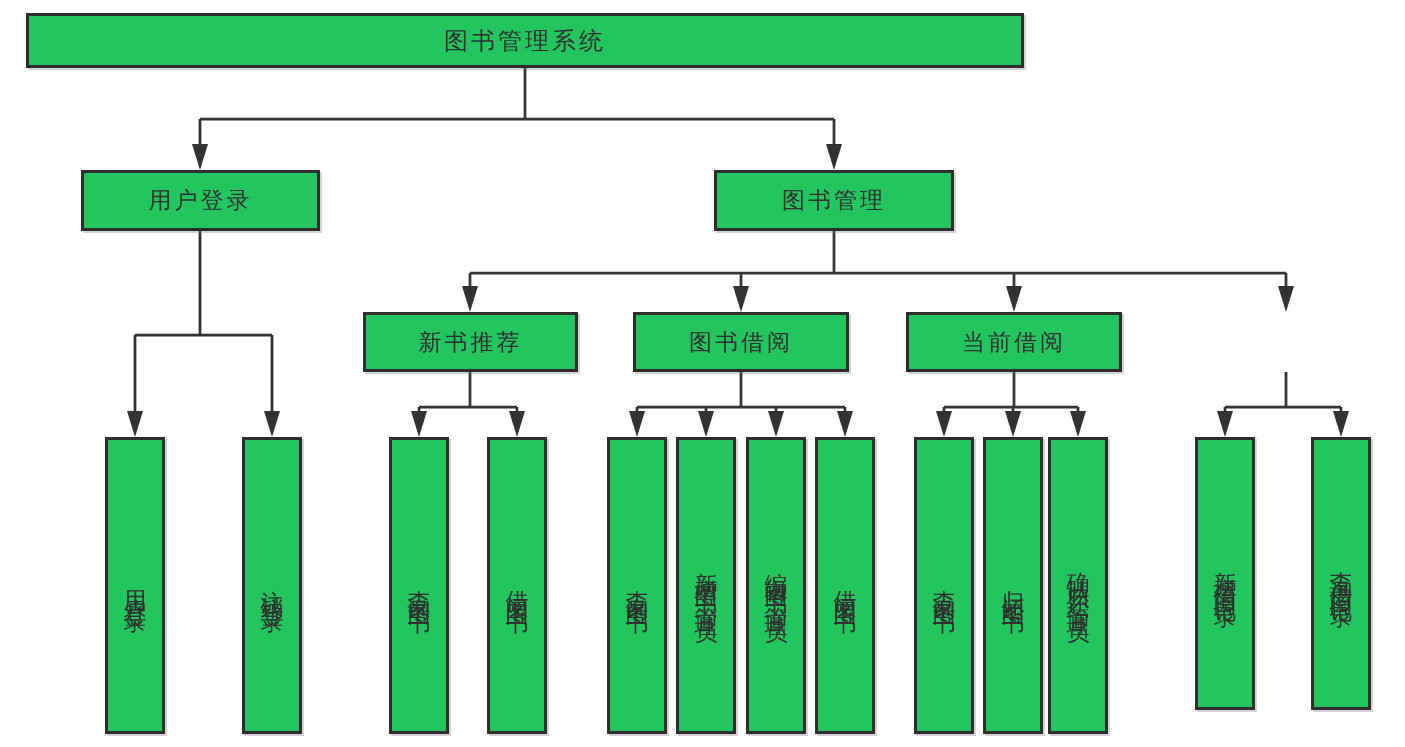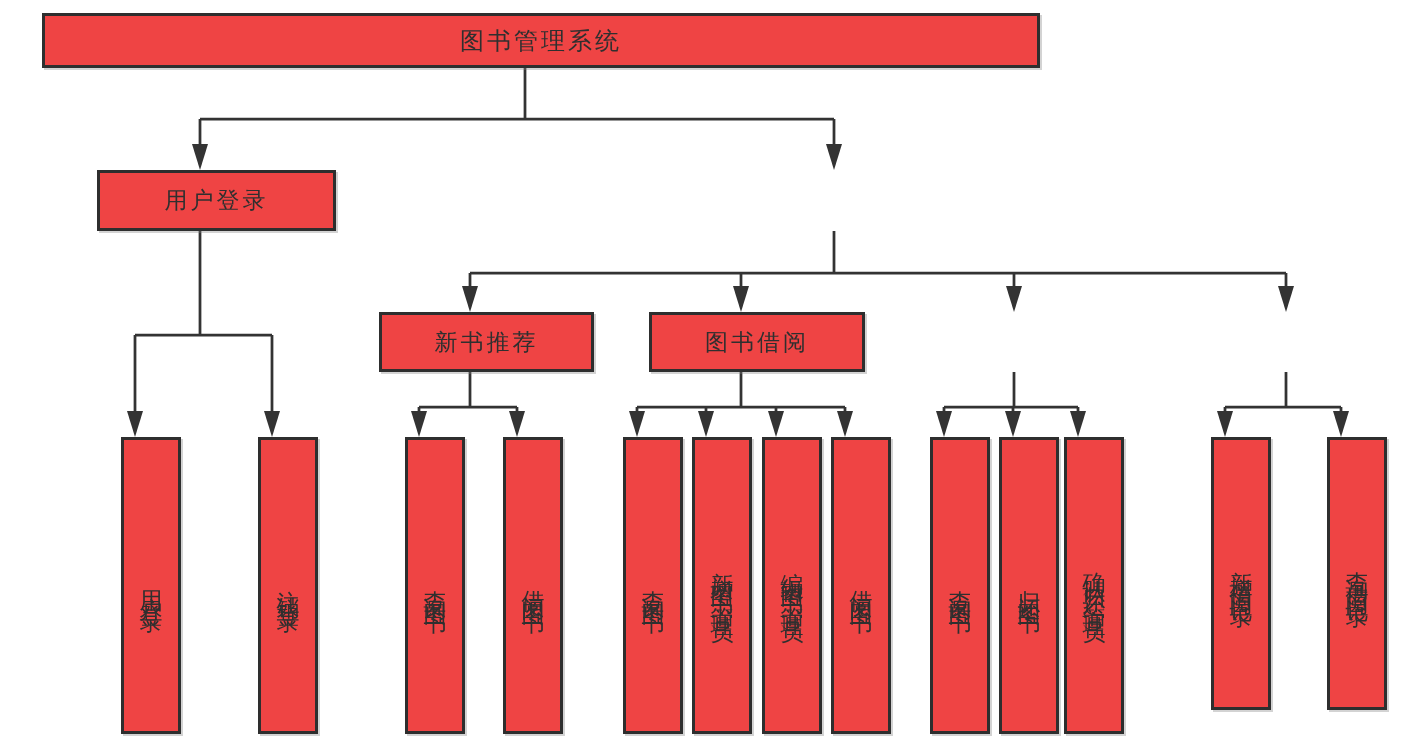--- a/index.html
+++ b/index.html
@@ -13,33 +13,32 @@
   }
   #wires {
     position: absolute;
     left: 0; top: 0;
     width: 1405px; height: 747px;
     z-index: 0;
   }
   .node {
     position: absolute;
     box-sizing: border-box;
-    background: #ef4444;
+    background: #22c55e;
     border: 3px solid #2e2e2e;
     box-shadow: 2px 2px 0 rgba(130,130,130,0.35);
     color: #2f2f2f;
     font-size: 23px;
     line-height: 1;
     letter-spacing: 3px;
     display: flex;
     align-items: center;
     justify-content: center;
     z-index: 1;
     white-space: nowrap;
-    margin-left: 16px;
   }
   .vert {
     writing-mode: vertical-rl;
     text-orientation: mixed;
     letter-spacing: 7px;
     white-space: normal;
   }
   
   #n-root   { left: 26px;  top: 13px;  width: 998px; height: 55px; font-size: 24px; }
   
@@ -113,23 +112,25 @@
       <polygon points="1005,411 1021,411 1013,437"></polygon>
       <polygon points="1070,411 1086,411 1078,437"></polygon>
       <polygon points="1217,411 1233,411 1225,437"></polygon>
       <polygon points="1333,411 1349,411 1341,437"></polygon>
     </g>
   </svg>
 
   <div class="node" id="n-root">图书管理系统</div>
 
   <div class="node" id="n-l2-0">用户登录</div>
+  <div class="node" id="n-l2-1">图书管理</div>
 
   <div class="node" id="n-l3-0">新书推荐</div>
   <div class="node" id="n-l3-1">图书借阅</div>
+  <div class="node" id="n-l3-2">当前借阅</div>
 
   <div class="node vert leaf" id="n-g1-0">用户登录</div>
   <div class="node vert leaf" id="n-g1-1">注销登录</div>
 
   <div class="node vert leaf" id="n-g2-0">查询图书</div>
   <div class="node vert leaf" id="n-g2-1">借阅图书</div>
 
   <div class="node vert leaf" id="n-g3-0">查询图书</div>
   <div class="node vert leaf" id="n-g3-1">新增图书（管理员）</div>
   <div class="node vert leaf" id="n-g3-2">编辑图书（管理员）</div>

